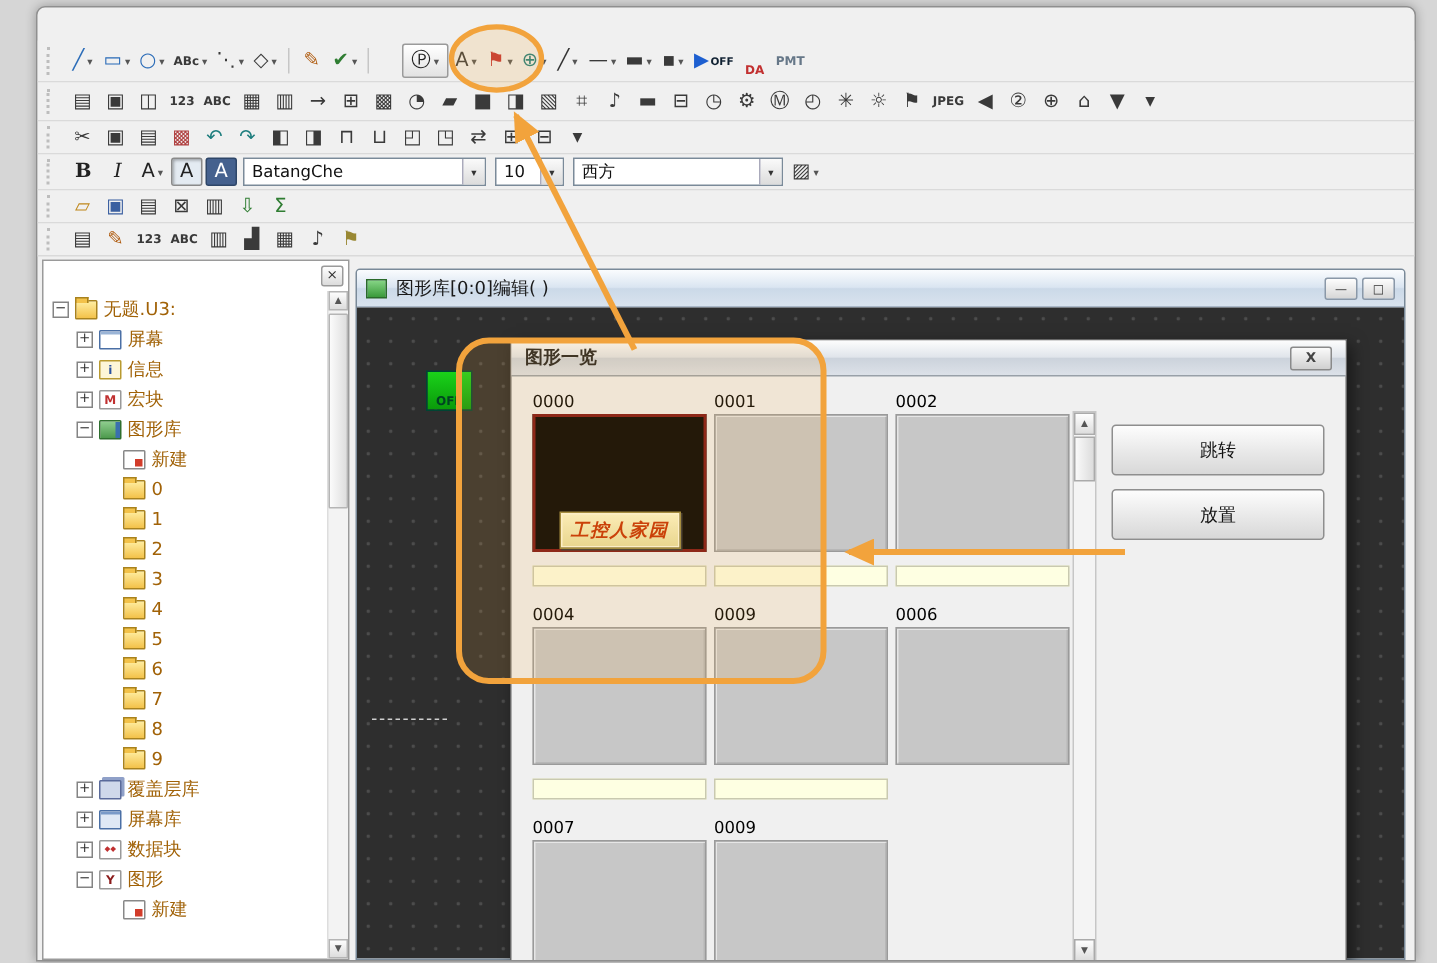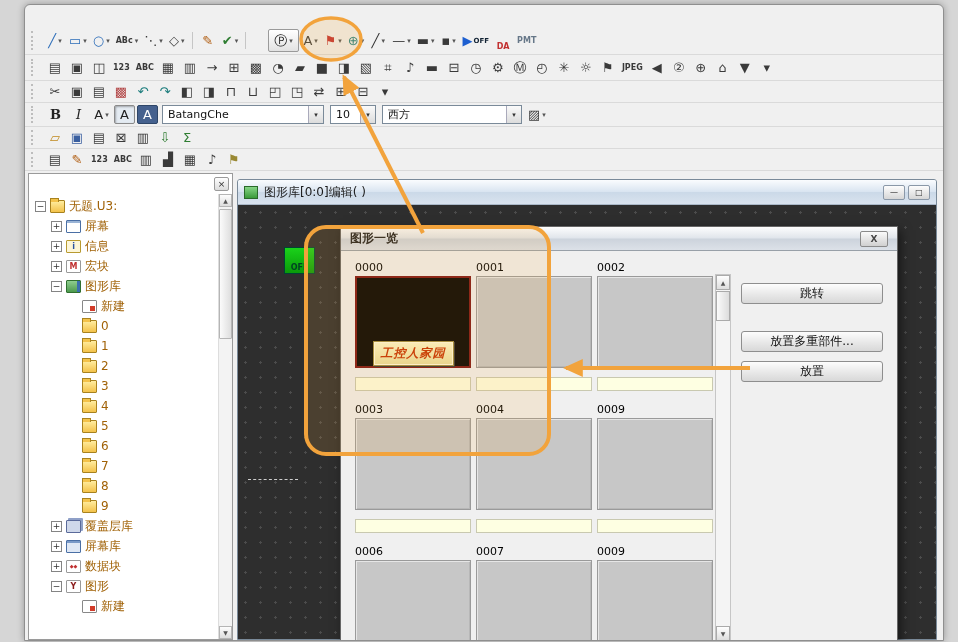--- a/index.html
+++ b/index.html
@@ -220,21 +220,21 @@
     background:linear-gradient(#fefefe,#ddd); border:1px solid #aaa;
     font-size:6px; color:#555; text-align:center; line-height:14px;
   }
   .dlg-sb .down{ bottom:0; }
   .dlg-sb .thumb {
     position:absolute; left:0; right:0; top:16px; height:30px;
     background:linear-gradient(90deg,#fafafa,#dcdcdc); border:1px solid #aaa;
   }
   .dlg-buttons { position:absolute; left:400px; top:56px; width:142px; display:flex; flex-direction:column; }
   .dbtn {
-    height:21px; border:1px solid #8e8e8e; border-radius:3px;
+    height:34px; border:1px solid #8e8e8e; border-radius:3px;
     background:linear-gradient(#fdfdfd,#e8e8e8 55%,#d8d8d8);
     font-size:12px; color:#111;
     display:flex; align-items:center; justify-content:center;
   }
 
   
   .anno { position:absolute; left:0; top:0; z-index:60; pointer-events:none; }
 </style>
 </head>
 <body>
@@ -698,25 +698,20 @@
           <div class="num">0001</div>
           <div class="prev"></div>
           <div class="nf"></div>
         </div>
         <div class="cg">
           <div class="num">0002</div>
           <div class="prev"></div>
           <div class="nf"></div>
         </div>
         <div class="cg">
-          <div class="num">0003</div>
-          <div class="prev"></div>
-          <div class="nf"></div>
-        </div>
-        <div class="cg">
           <div class="num">0004</div>
           <div class="prev"></div>
           <div class="nf"></div>
         </div>
         <div class="cg">
           <div class="num">0009</div>
           <div class="prev"></div>
           <div class="nf"></div>
         </div>
         <div class="cg">
@@ -732,21 +727,20 @@
           <div class="prev"></div>
         </div>
       </div>
     <div class="dlg-sb">
       <div class="up">▲</div>
       <div class="thumb"></div>
       <div class="down">▼</div>
     </div>
     <div class="dlg-buttons" id="dlgbtns">
         <div class="dbtn" style="margin-top: 0px;">跳转</div>
-        <div class="dbtn" style="margin-top: 27px;">放置多重部件...</div>
         <div class="dbtn" style="margin-top: 9px;">放置</div>
       </div>
   </div>
 
 </div>
 
 <svg class="anno" width="958" height="642" viewBox="0 0 958 642">
   <defs>
     <marker id="ah" markerWidth="5" markerHeight="4.5" refX="4.2" refY="2.25" orient="auto">
       <path d="M0,0 L5,2.25 L0,4.5 Z" fill="#F2A33C"></path>

